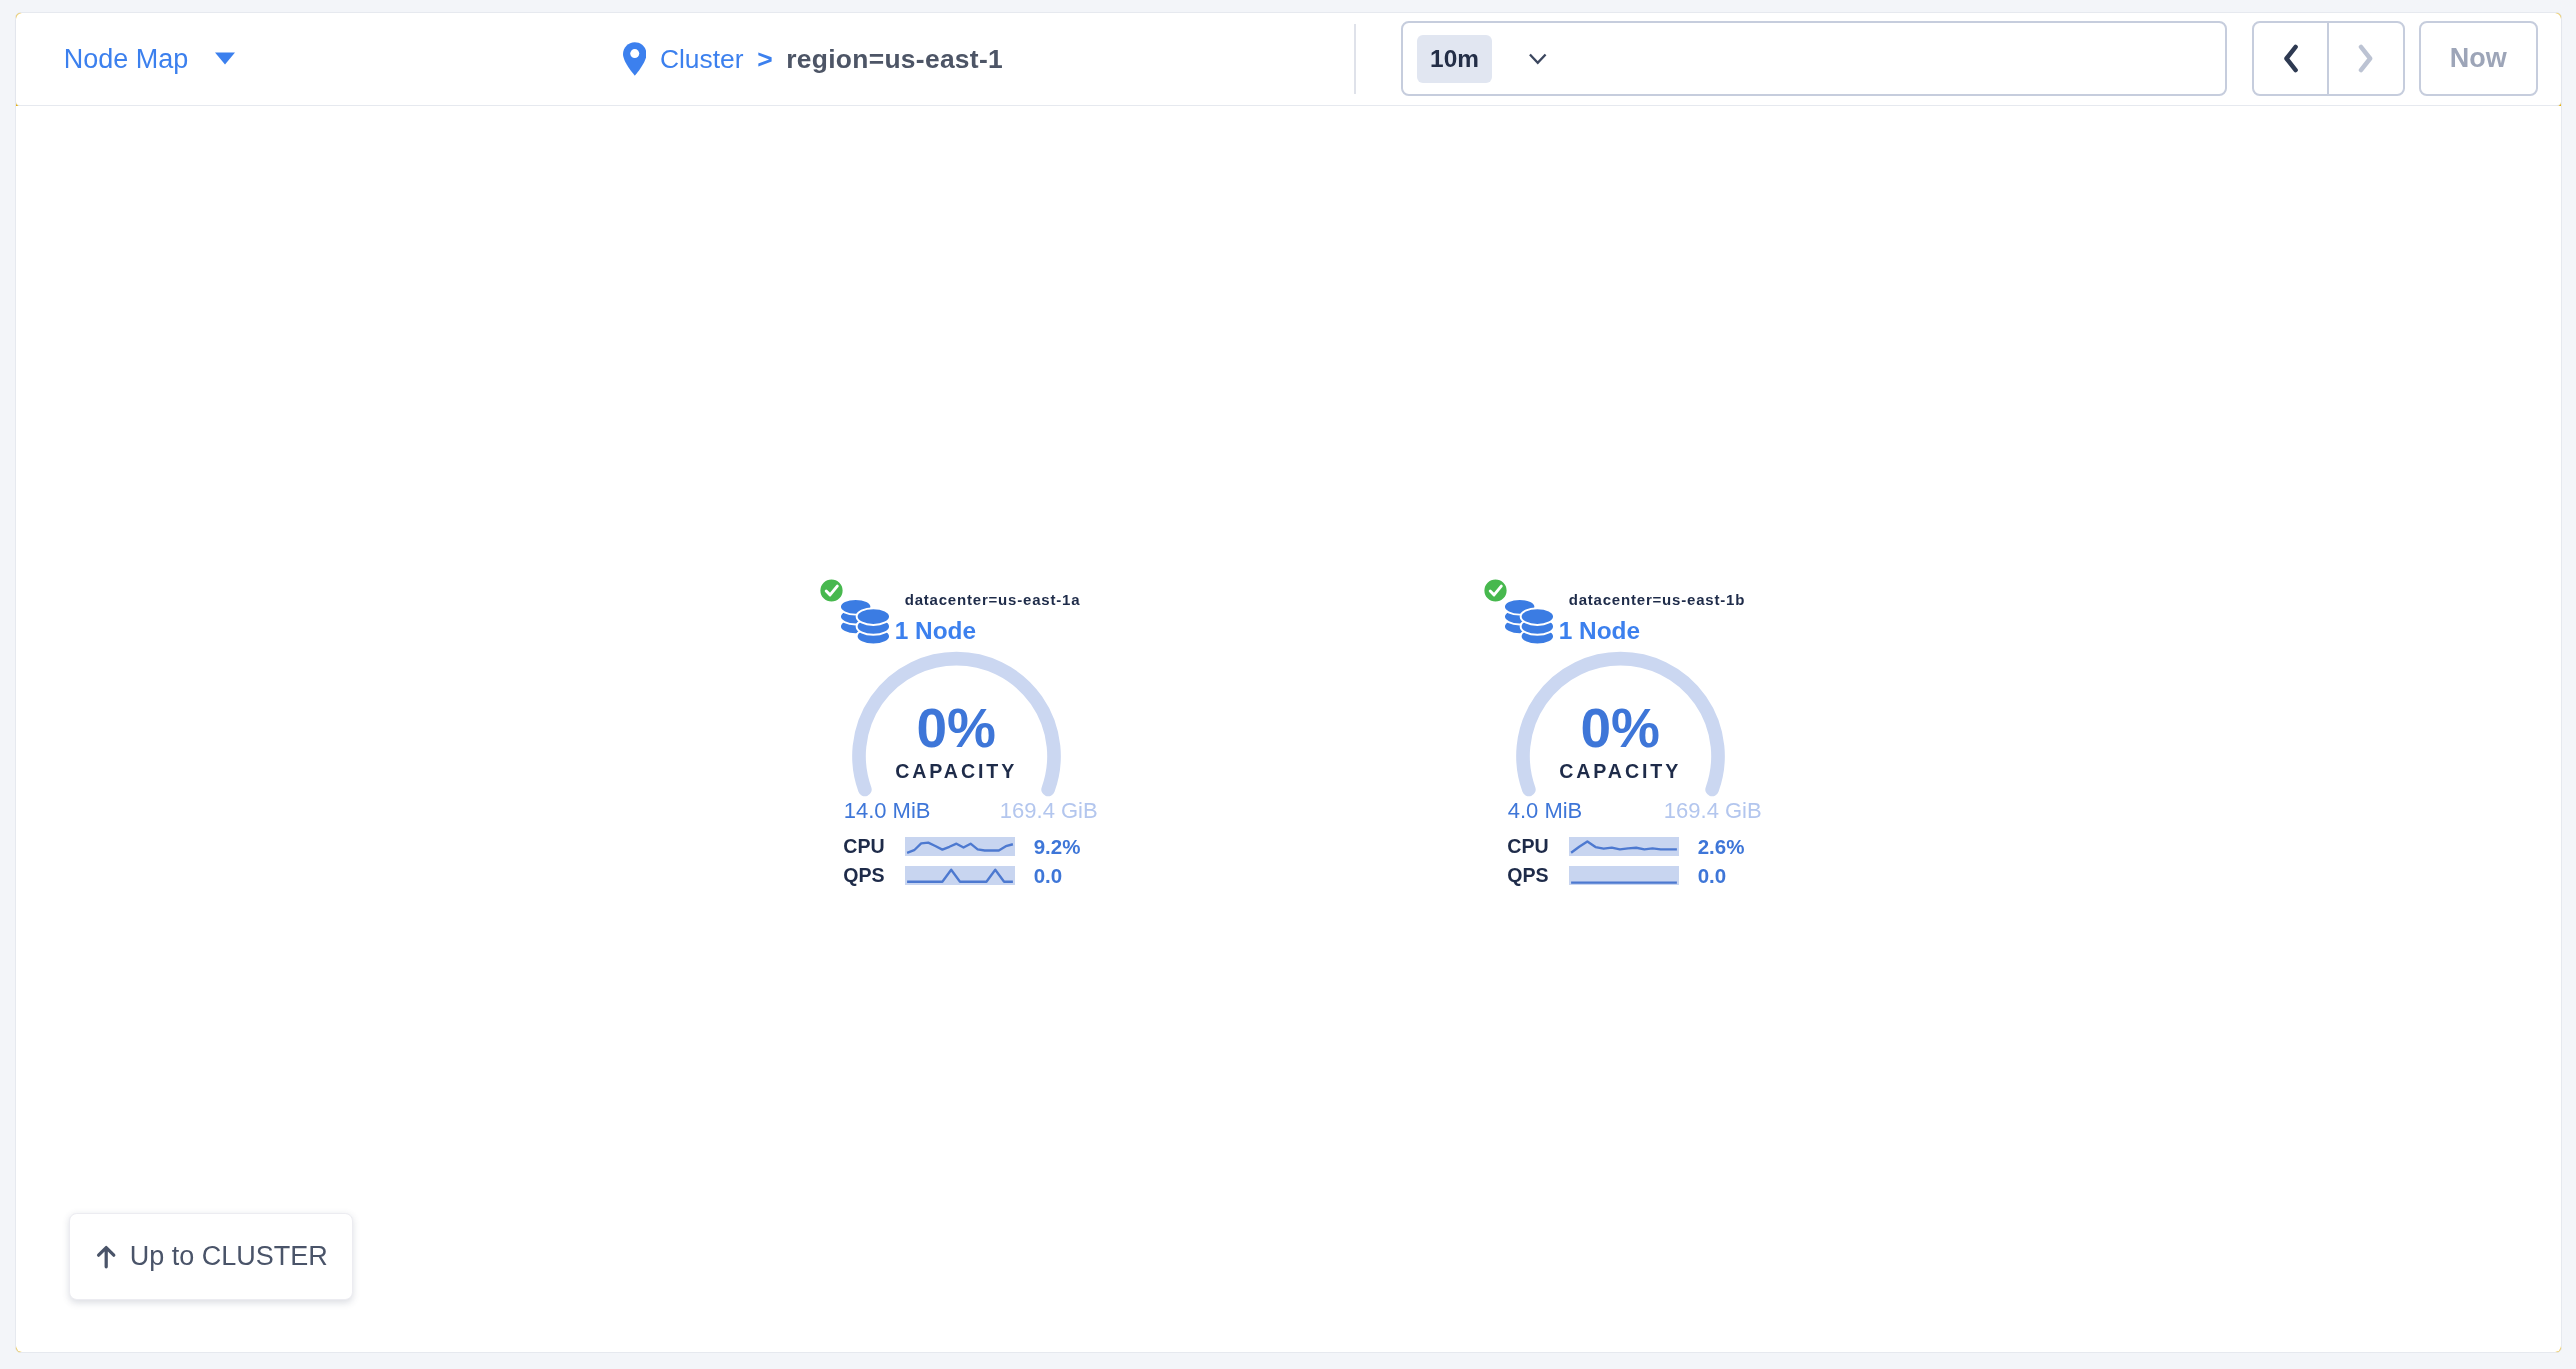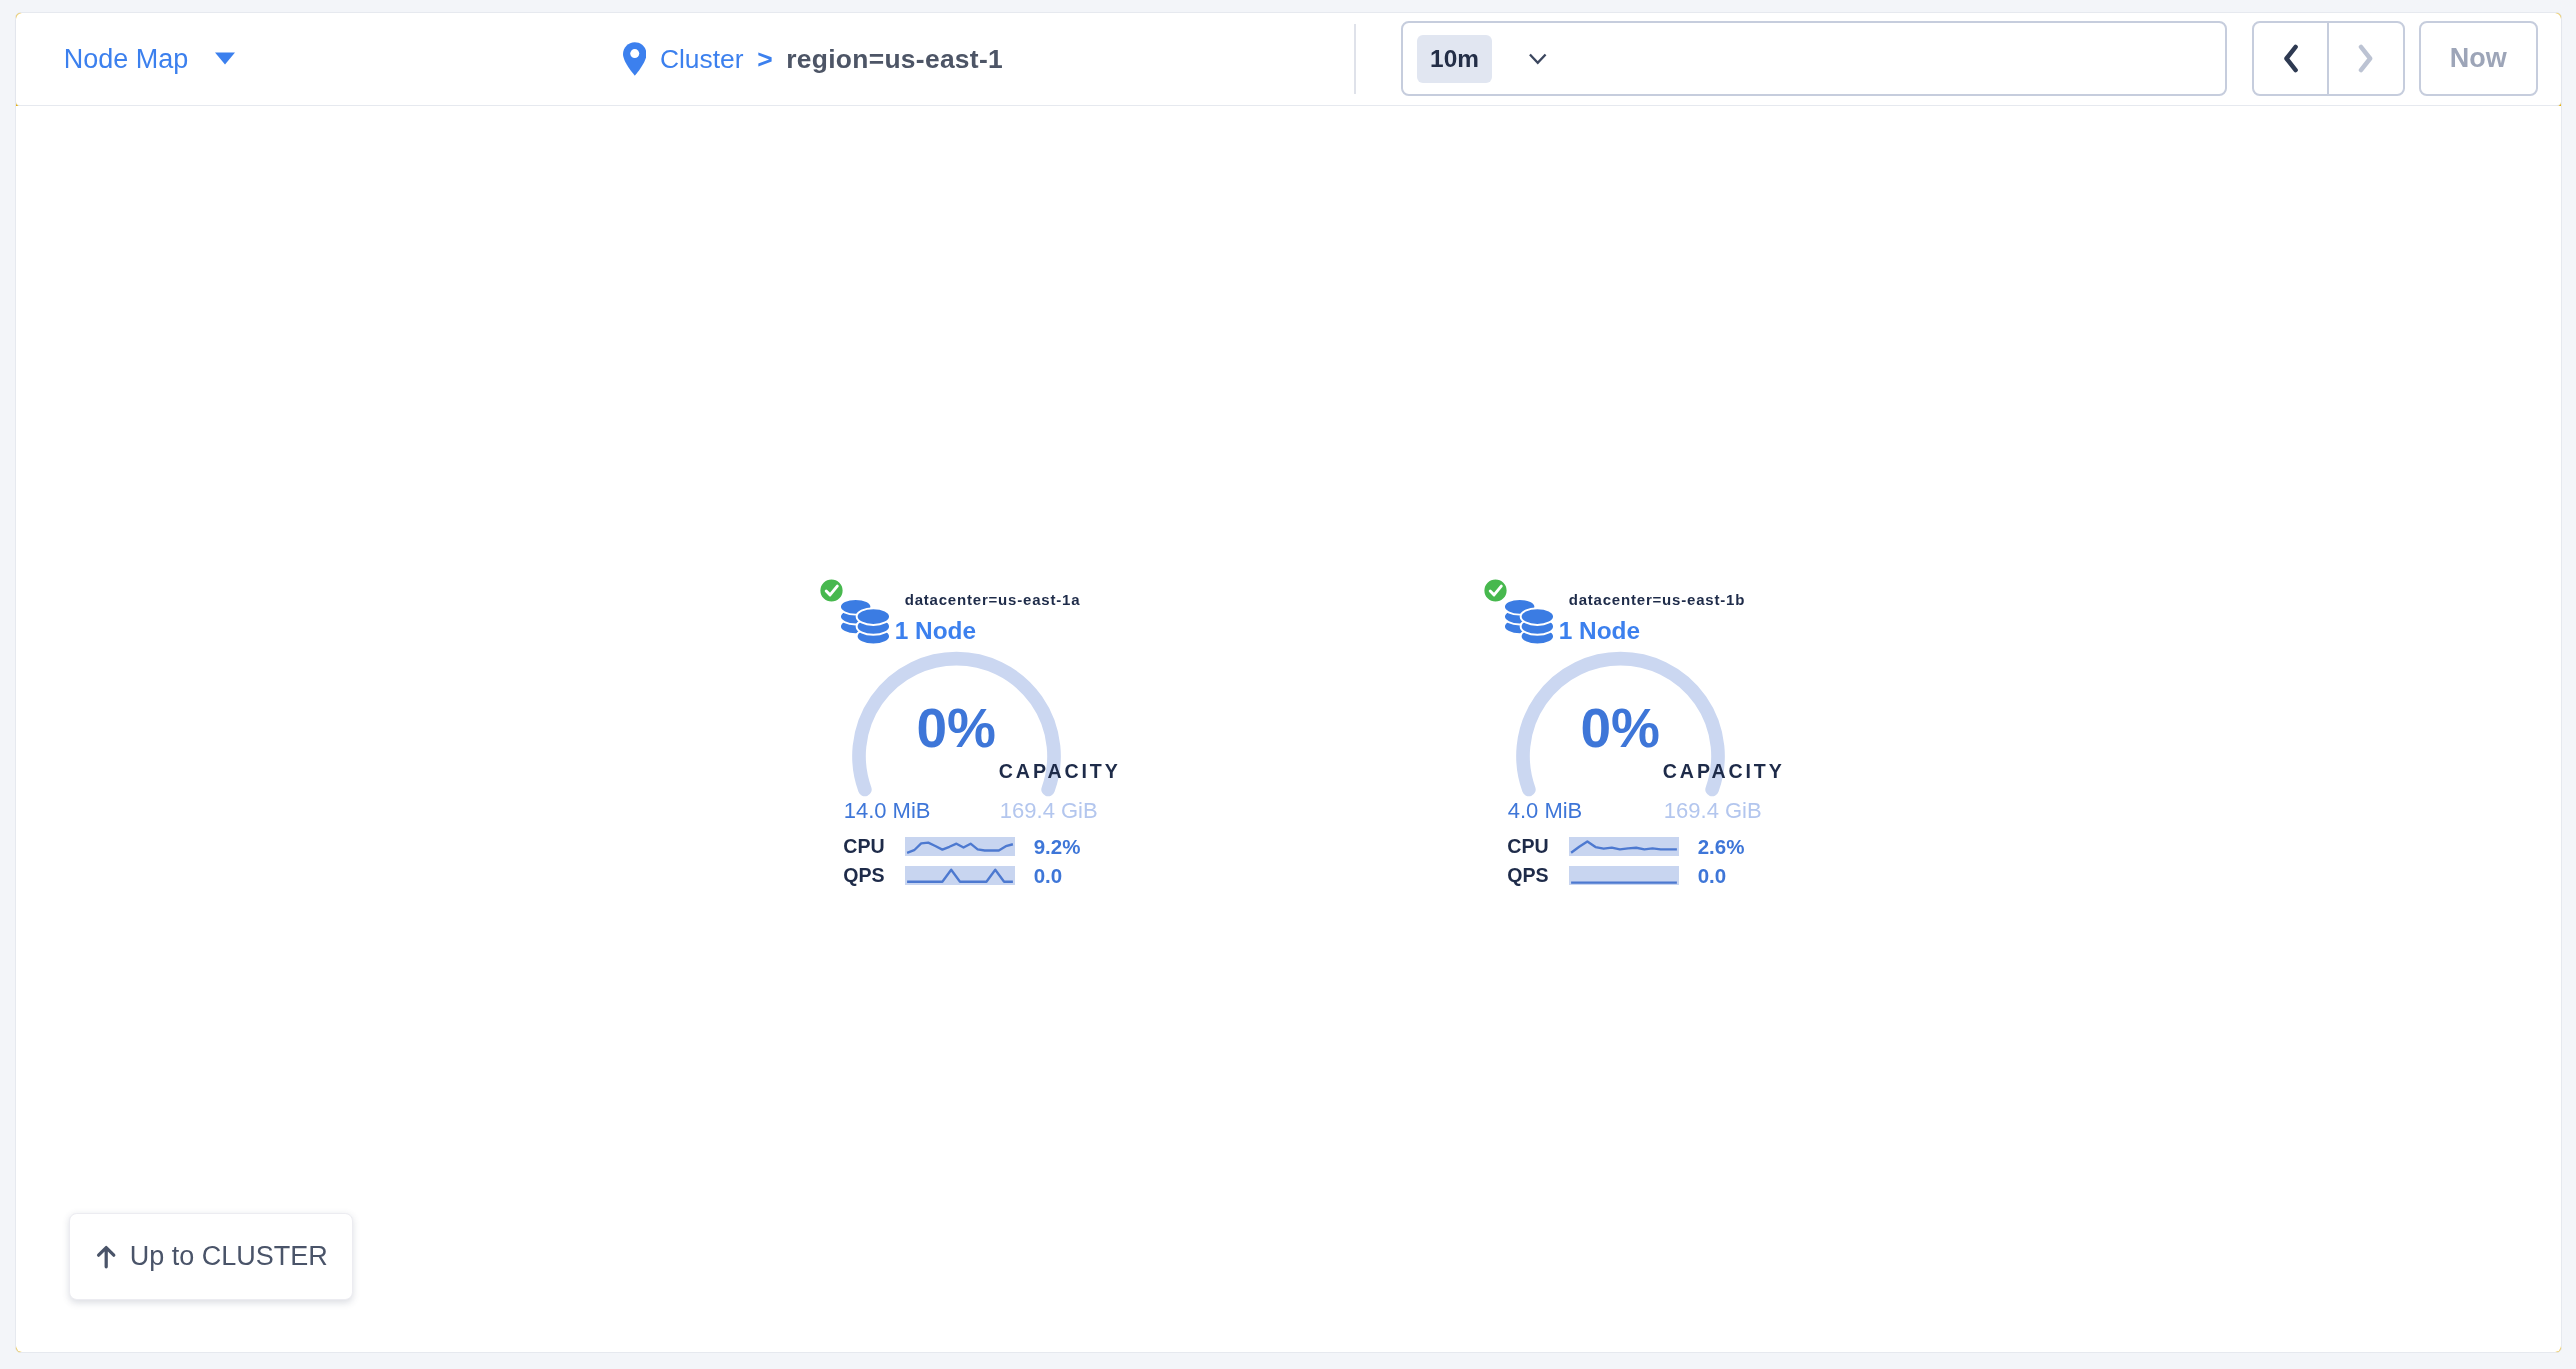--- a/index.html
+++ b/index.html
@@ -114,22 +114,22 @@
     position:absolute; left:95px; top:45px;
     font-size:24.4px; font-weight:700; color:#3c80ee; line-height:29px;
   }
   .gauge-arc { position:absolute; left:44px; top:73px; }
   .gauge-pct {
     position:absolute; left:0; top:130px; width:313px;
     text-align:center;
     font-size:55px; font-weight:700; color:#3e76d8; line-height:55px;
   }
   .gauge-cap {
-    position:absolute; left:8px; top:189px; width:313px;
-    text-align:right;
+    position:absolute; left:0; top:189px; width:313px;
+    text-align:center;
     font-size:19.6px; font-weight:700; color:#1e2b49; letter-spacing:2.9px;
   }
   .cap-row {
     position:absolute; left:44px; top:225px; width:254px;
     display:flex; justify-content:space-between; align-items:baseline;
     font-size:22px; line-height:29px; white-space:nowrap;
   }
   .cap-used  { color:#3e76d8; }
   .cap-total { color:#b3c6ee; }
   .metric-row { position:absolute; left:0; width:313px; height:25.4px; }

